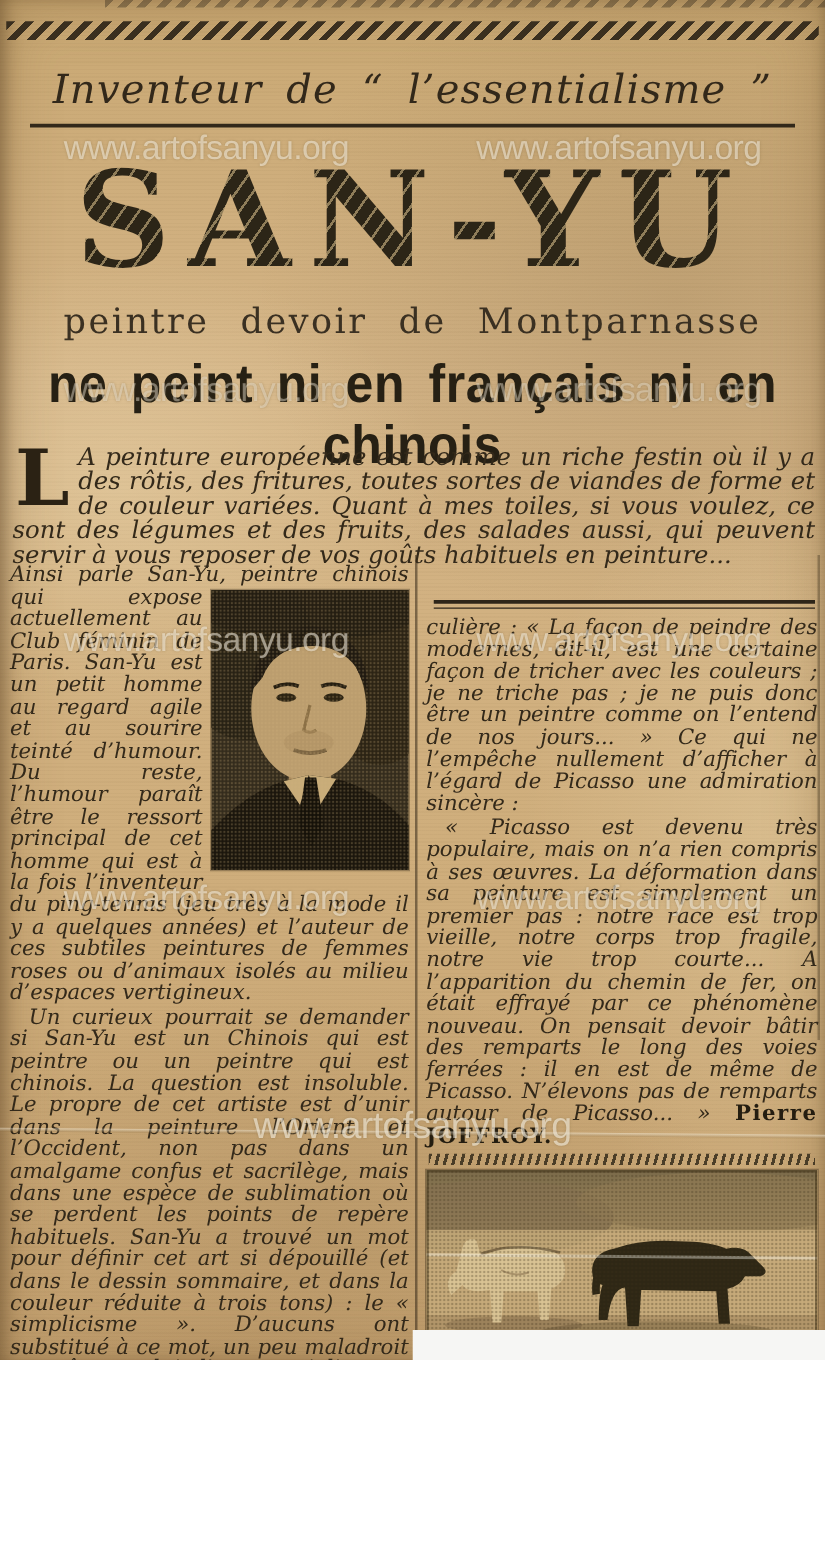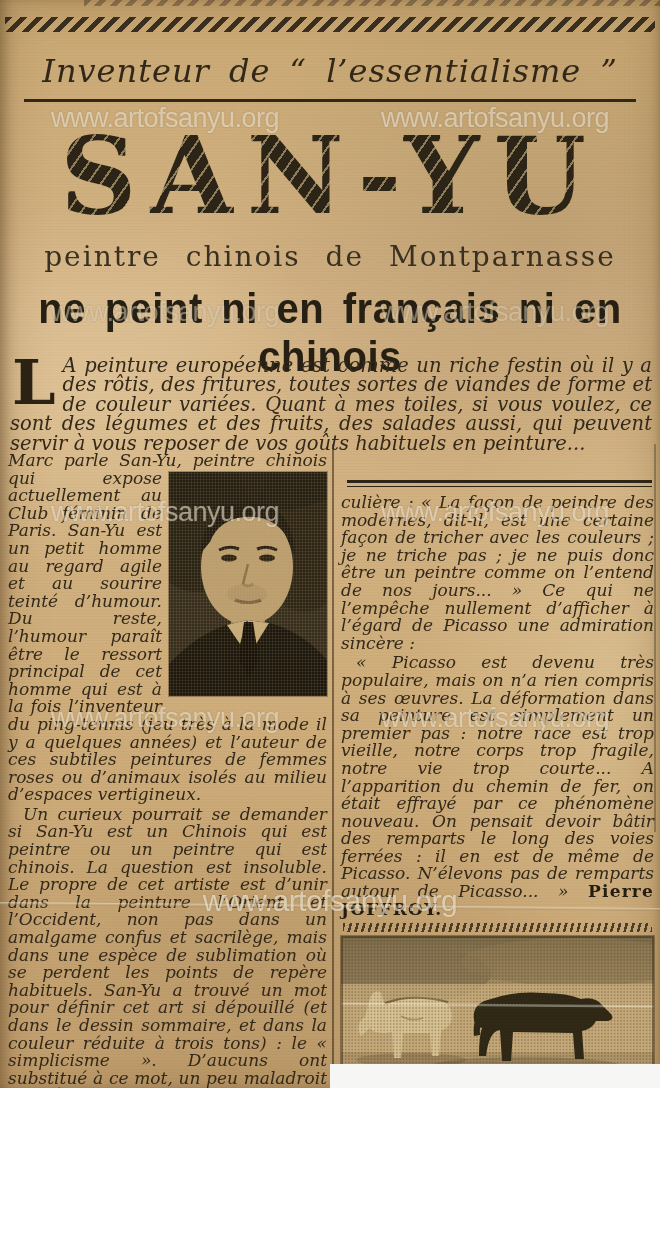--- a/index.html
+++ b/index.html
@@ -85,30 +85,30 @@
   <div class="clipping">
 
     <div class="top-fragment"></div>
     <div class="top-border"></div>
 
     <div class="kicker">
       <span class="kicker-inner">Inventeur de “ l’essentialisme ”</span>
     </div>
 
     <div class="main-title">SAN-YU</div>
-    <div class="subtitle">peintre chinois de Montparnasse</div>
+    <div class="subtitle">peintre devoir de Montparnasse</div>
     <div class="headline">ne peint ni en français ni en chinois</div>
 
     <div class="intro"><span class="dropcap">L</span><span>A peinture européenne est comme un riche festin où il y a des rôtis, des fritures, toutes sortes de viandes de forme et de couleur variées. Quant à mes toiles, si vous voulez, ce sont des légumes et des fruits, des salades aussi, qui peuvent servir à vous reposer de vos goûts habituels en peinture...</span></div>
 
     <div class="col-divider"></div>
     <div class="right-edge-line"></div>
 
     <div class="left-col">
-      <p class="body-p"><span>Marc parle San-Yu, peintre</span>
+      <p class="body-p"><span>Ainsi parle San-Yu, peintre</span>
         <span class="portrait-wrap">
           <svg width="158" height="224" viewBox="0 0 158 224" xmlns="http://www.w3.org/2000/svg">
             <defs>
               <pattern id="ht" width="3" height="3" patternUnits="userSpaceOnUse">
                 <circle cx="1.5" cy="1.5" r="0.95" fill="rgba(208,178,122,0.26)"></circle>
               </pattern>
             </defs>
             <rect width="158" height="224" fill="#332b1c"></rect>
             <ellipse cx="28" cy="50" rx="55" ry="70" fill="#262013" opacity=".85"></ellipse>
             <ellipse cx="135" cy="60" rx="50" ry="80" fill="#292213" opacity=".8"></ellipse>

